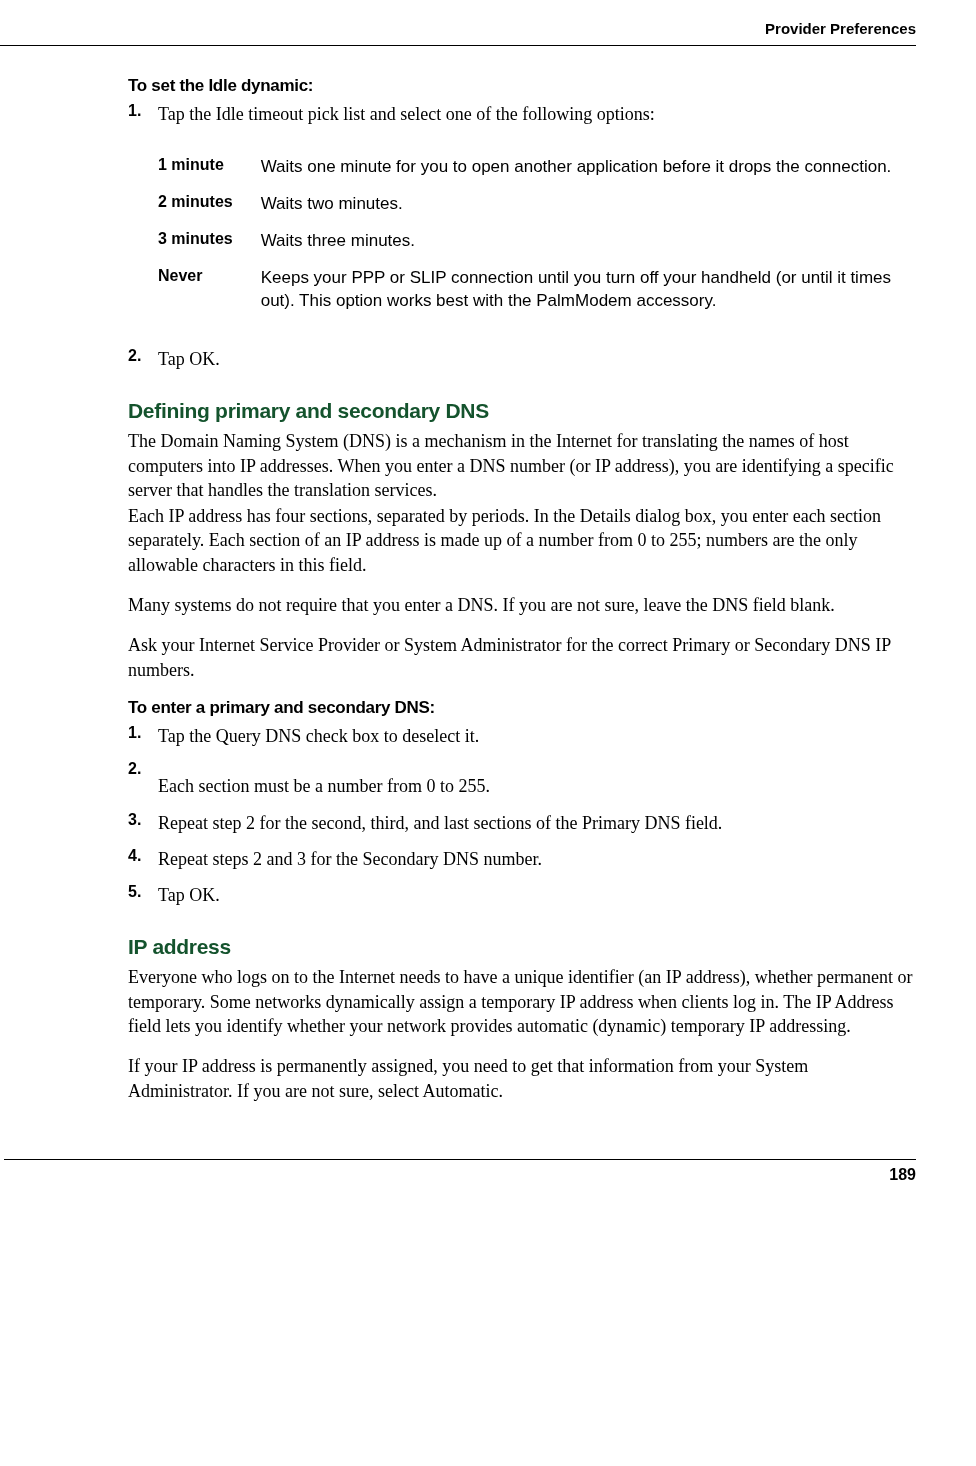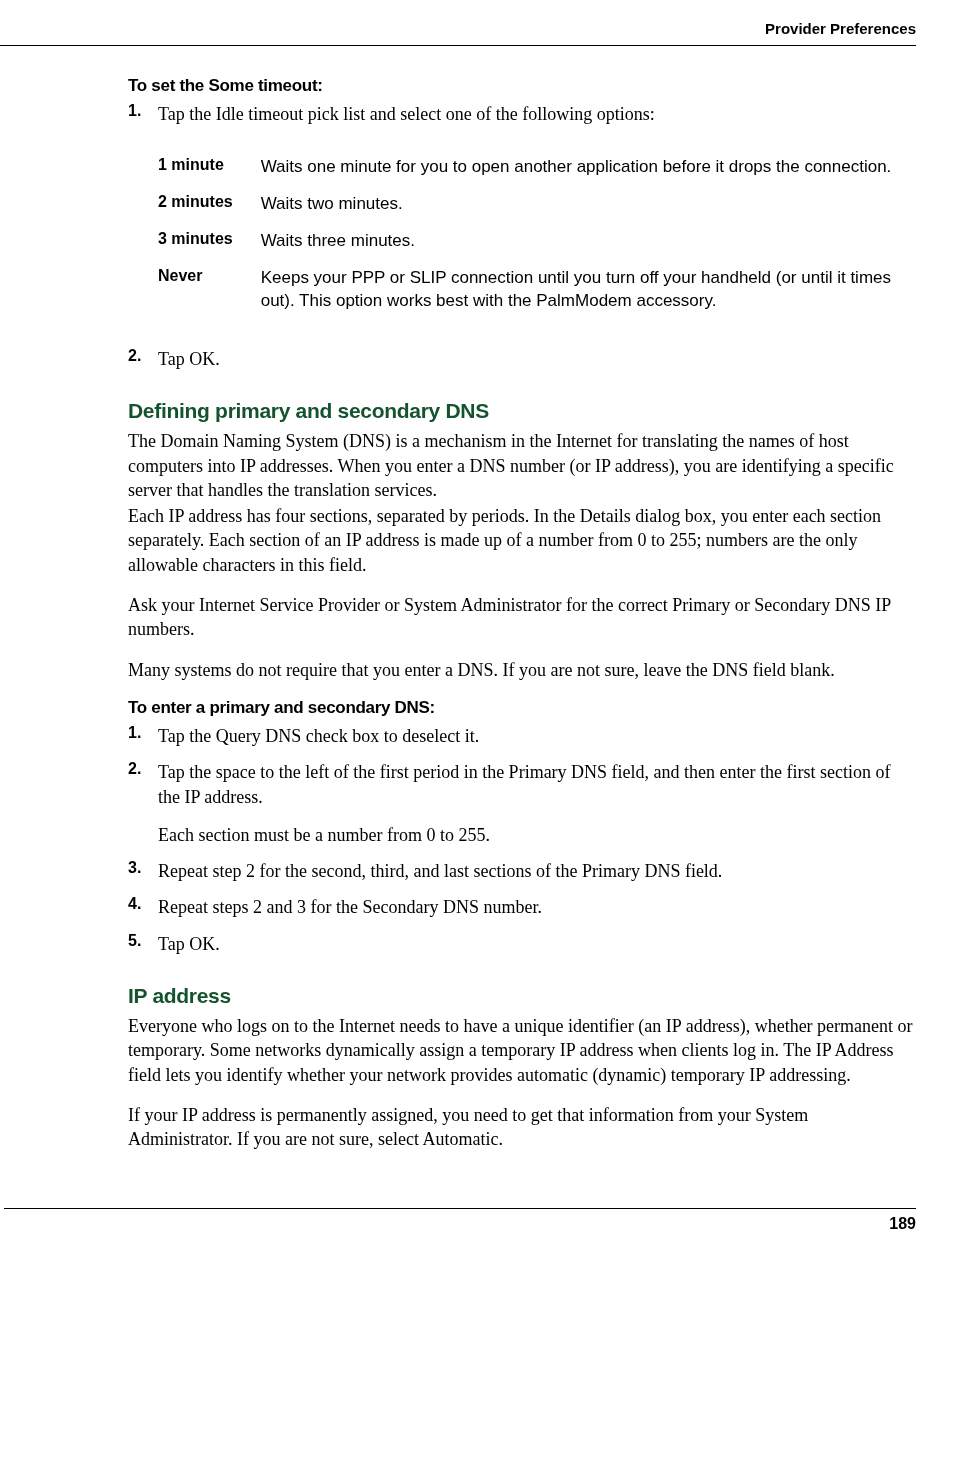--- a/index.html
+++ b/index.html
@@ -117,21 +117,21 @@
 </head>
 <body>
 
 <div class="header">
   <span>Provider Preferences</span>
 </div>
 <hr class="header-rule">
 
 <div class="content">
 
-  <div class="subheading">To set the Some timeout:</div>
+  <div class="subheading">To set the Idle dynamic:</div>
 
   <div class="numlist">
     <div class="numitem">
       <div class="num">1.</div>
       <div class="txt">Tap the Idle timeout pick list and select one of the following options:</div>
     </div>
   </div>
 
   <div class="opt-table">
     <div class="opt-row">
@@ -155,34 +155,33 @@
   <div class="numlist">
     <div class="numitem">
       <div class="num">2.</div>
       <div class="txt">Tap OK.</div>
     </div>
   </div>
 
   <div class="section-heading">Defining primary and secondary DNS</div>
   <p class="para tight-bottom">The Domain Naming System (DNS) is a mechanism in the Internet for translating the names of host computers into IP addresses. When you enter a DNS number (or IP address), you are identifying a specific server that handles the translation services.</p>
   <p class="para">Each IP address has four sections, separated by periods. In the Details dialog box, you enter each section separately. Each section of an IP address is made up of a number from 0 to 255; numbers are the only allowable characters in this field.</p>
+  <p class="para">Many systems do not require that you enter a DNS. If you are not sure, leave the DNS field blank.</p>
   <p class="para">Ask your Internet Service Provider or System Administrator for the correct Primary or Secondary DNS IP numbers.</p>
-  <p class="para">Many systems do not require that you enter a DNS. If you are not sure, leave the DNS field blank.</p>
 
   <div class="subheading">To enter a primary and secondary DNS:</div>
 
   <div class="numlist">
     <div class="numitem">
       <div class="num">1.</div>
       <div class="txt">Tap the Query DNS check box to deselect it.</div>
     </div>
     <div class="numitem">
       <div class="num">2.</div>
       <div style="flex:1">
-        <div class="txt">Tap the space to the left of the first period in the Primary DNS field, and then enter the first section of the IP address.</div>
         <div class="subtxt">Each section must be a number from 0 to 255.</div>
       </div>
     </div>
     <div class="numitem">
       <div class="num">3.</div>
       <div class="txt">Repeat step 2 for the second, third, and last sections of the Primary DNS field.</div>
     </div>
     <div class="numitem">
       <div class="num">4.</div>
       <div class="txt">Repeat steps 2 and 3 for the Secondary DNS number.</div>

